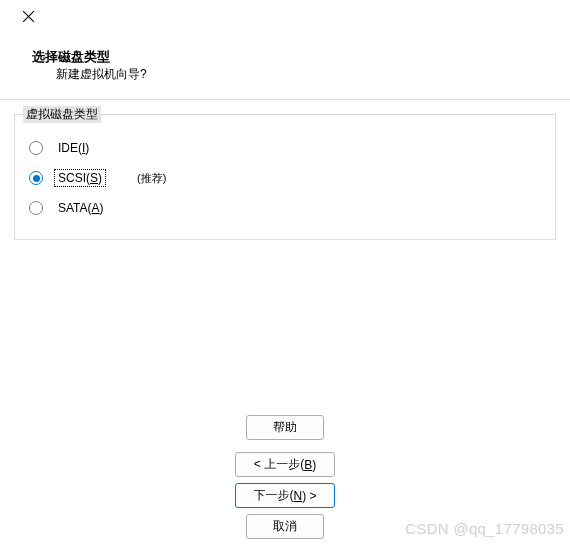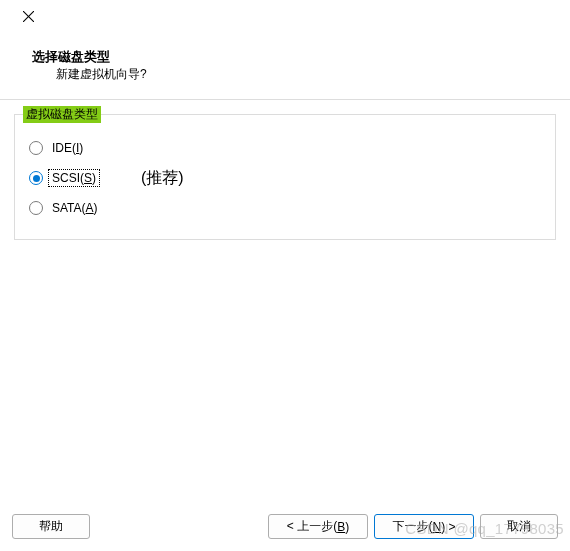--- a/index.html
+++ b/index.html
@@ -58,29 +58,29 @@
     }
     .group-box {
       border: 1px solid #dcdcdc;
       position: relative;
       padding: 18px 14px 16px 14px;
     }
     .group-label {
       position: absolute;
       top: -9px;
       left: 8px;
-      background: #84cc16;
+      background: #e5e5e5;
       padding: 0 3px;
       font-size: 12px;
     }
     .radio-row {
       display: flex;
       align-items: center;
       height: 30px;
-      gap: 6px;
+      gap: 12px;
     }
     .radio-circle {
       width: 14px;
       height: 14px;
       border-radius: 50%;
       border: 1.5px solid #7a7a7a;
       display: inline-flex;
       align-items: center;
       justify-content: center;
       flex-shrink: 0;
@@ -98,35 +98,36 @@
     }
     .radio-label {
       font-size: 12px;
       display: inline-block;
       padding: 1px 3px;
     }
     .radio-label.focused {
       outline: 1px dotted #000;
     }
     .radio-hint {
-      font-size: 16px;
-      margin-left: 36px;
+      font-size: 11px;
+      margin-left: 20px;
     }
     .underline {
       text-decoration: underline;
     }
     .button-bar {
       position: absolute;
       bottom: 12px;
       left: 0;
       right: 0;
       display: flex;
       align-items: center;
       padding: 0 12px;
       gap: 6px;
+      flex-direction: column;
     }
     .button-bar .spacer {
       flex: 1;
     }
     .btn {
       height: 25px;
       padding: 0 14px;
       border: 1px solid #adadad;
       background: #fdfdfd;
       border-radius: 3px;

